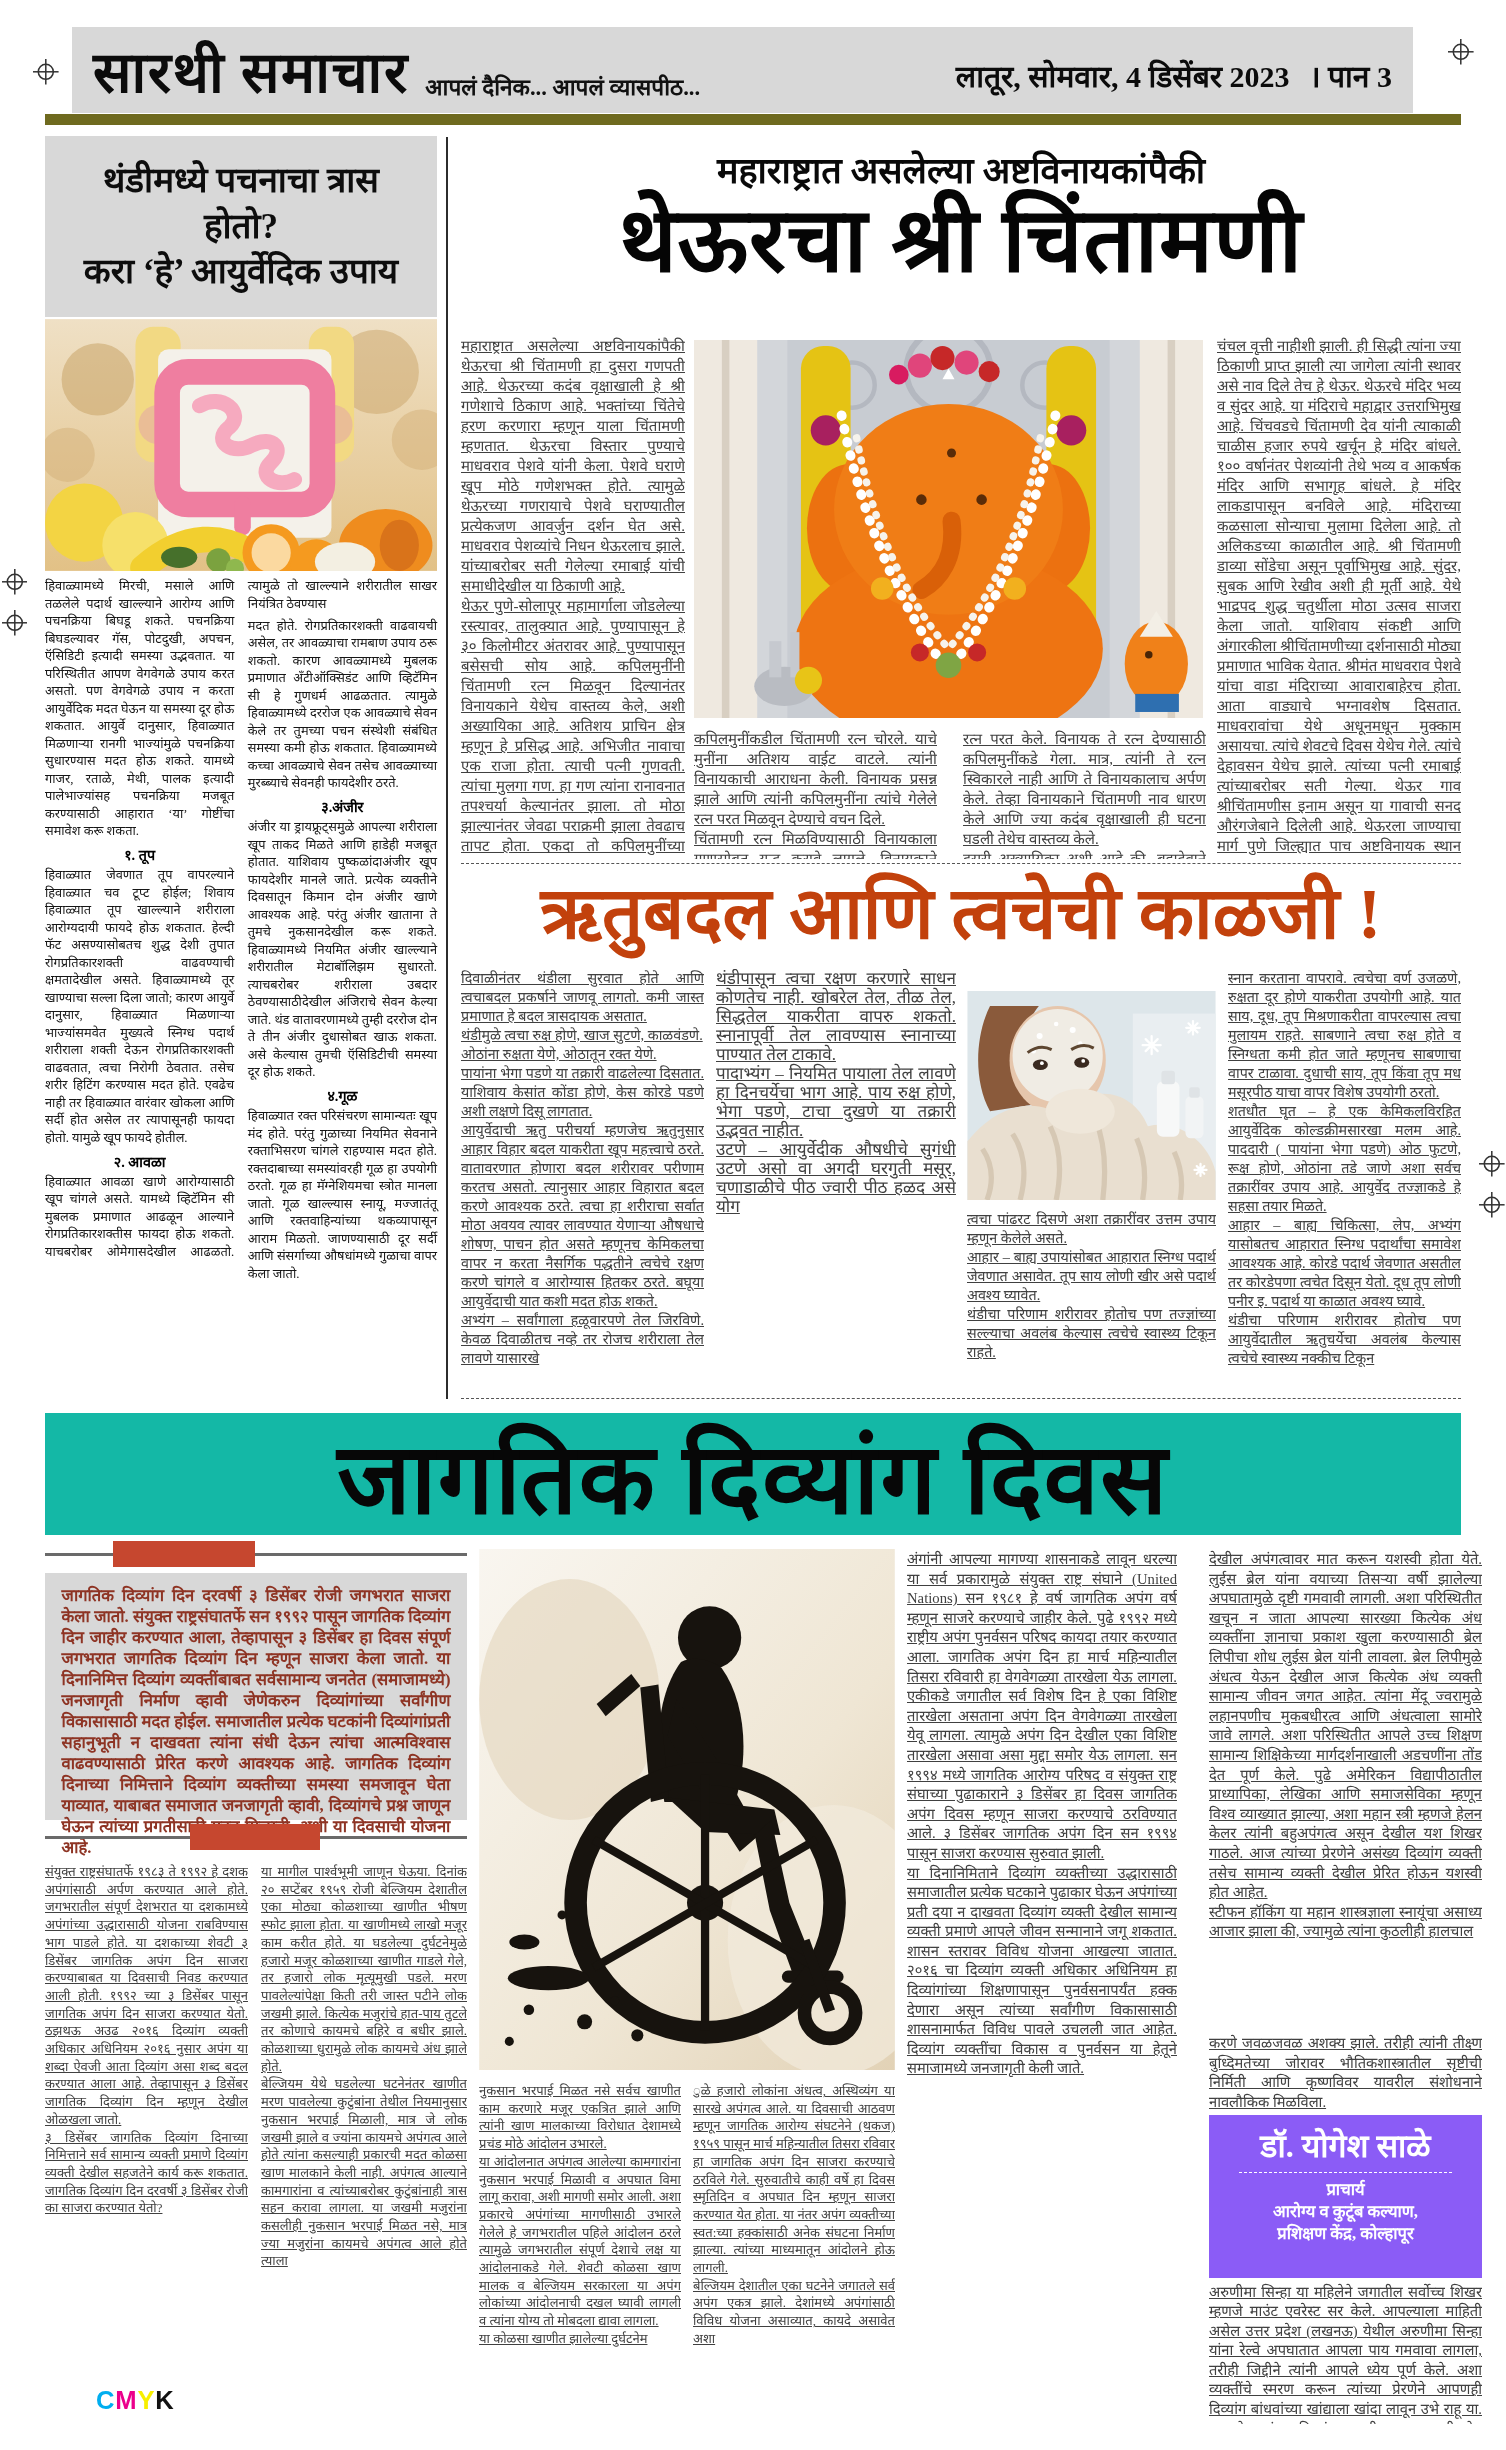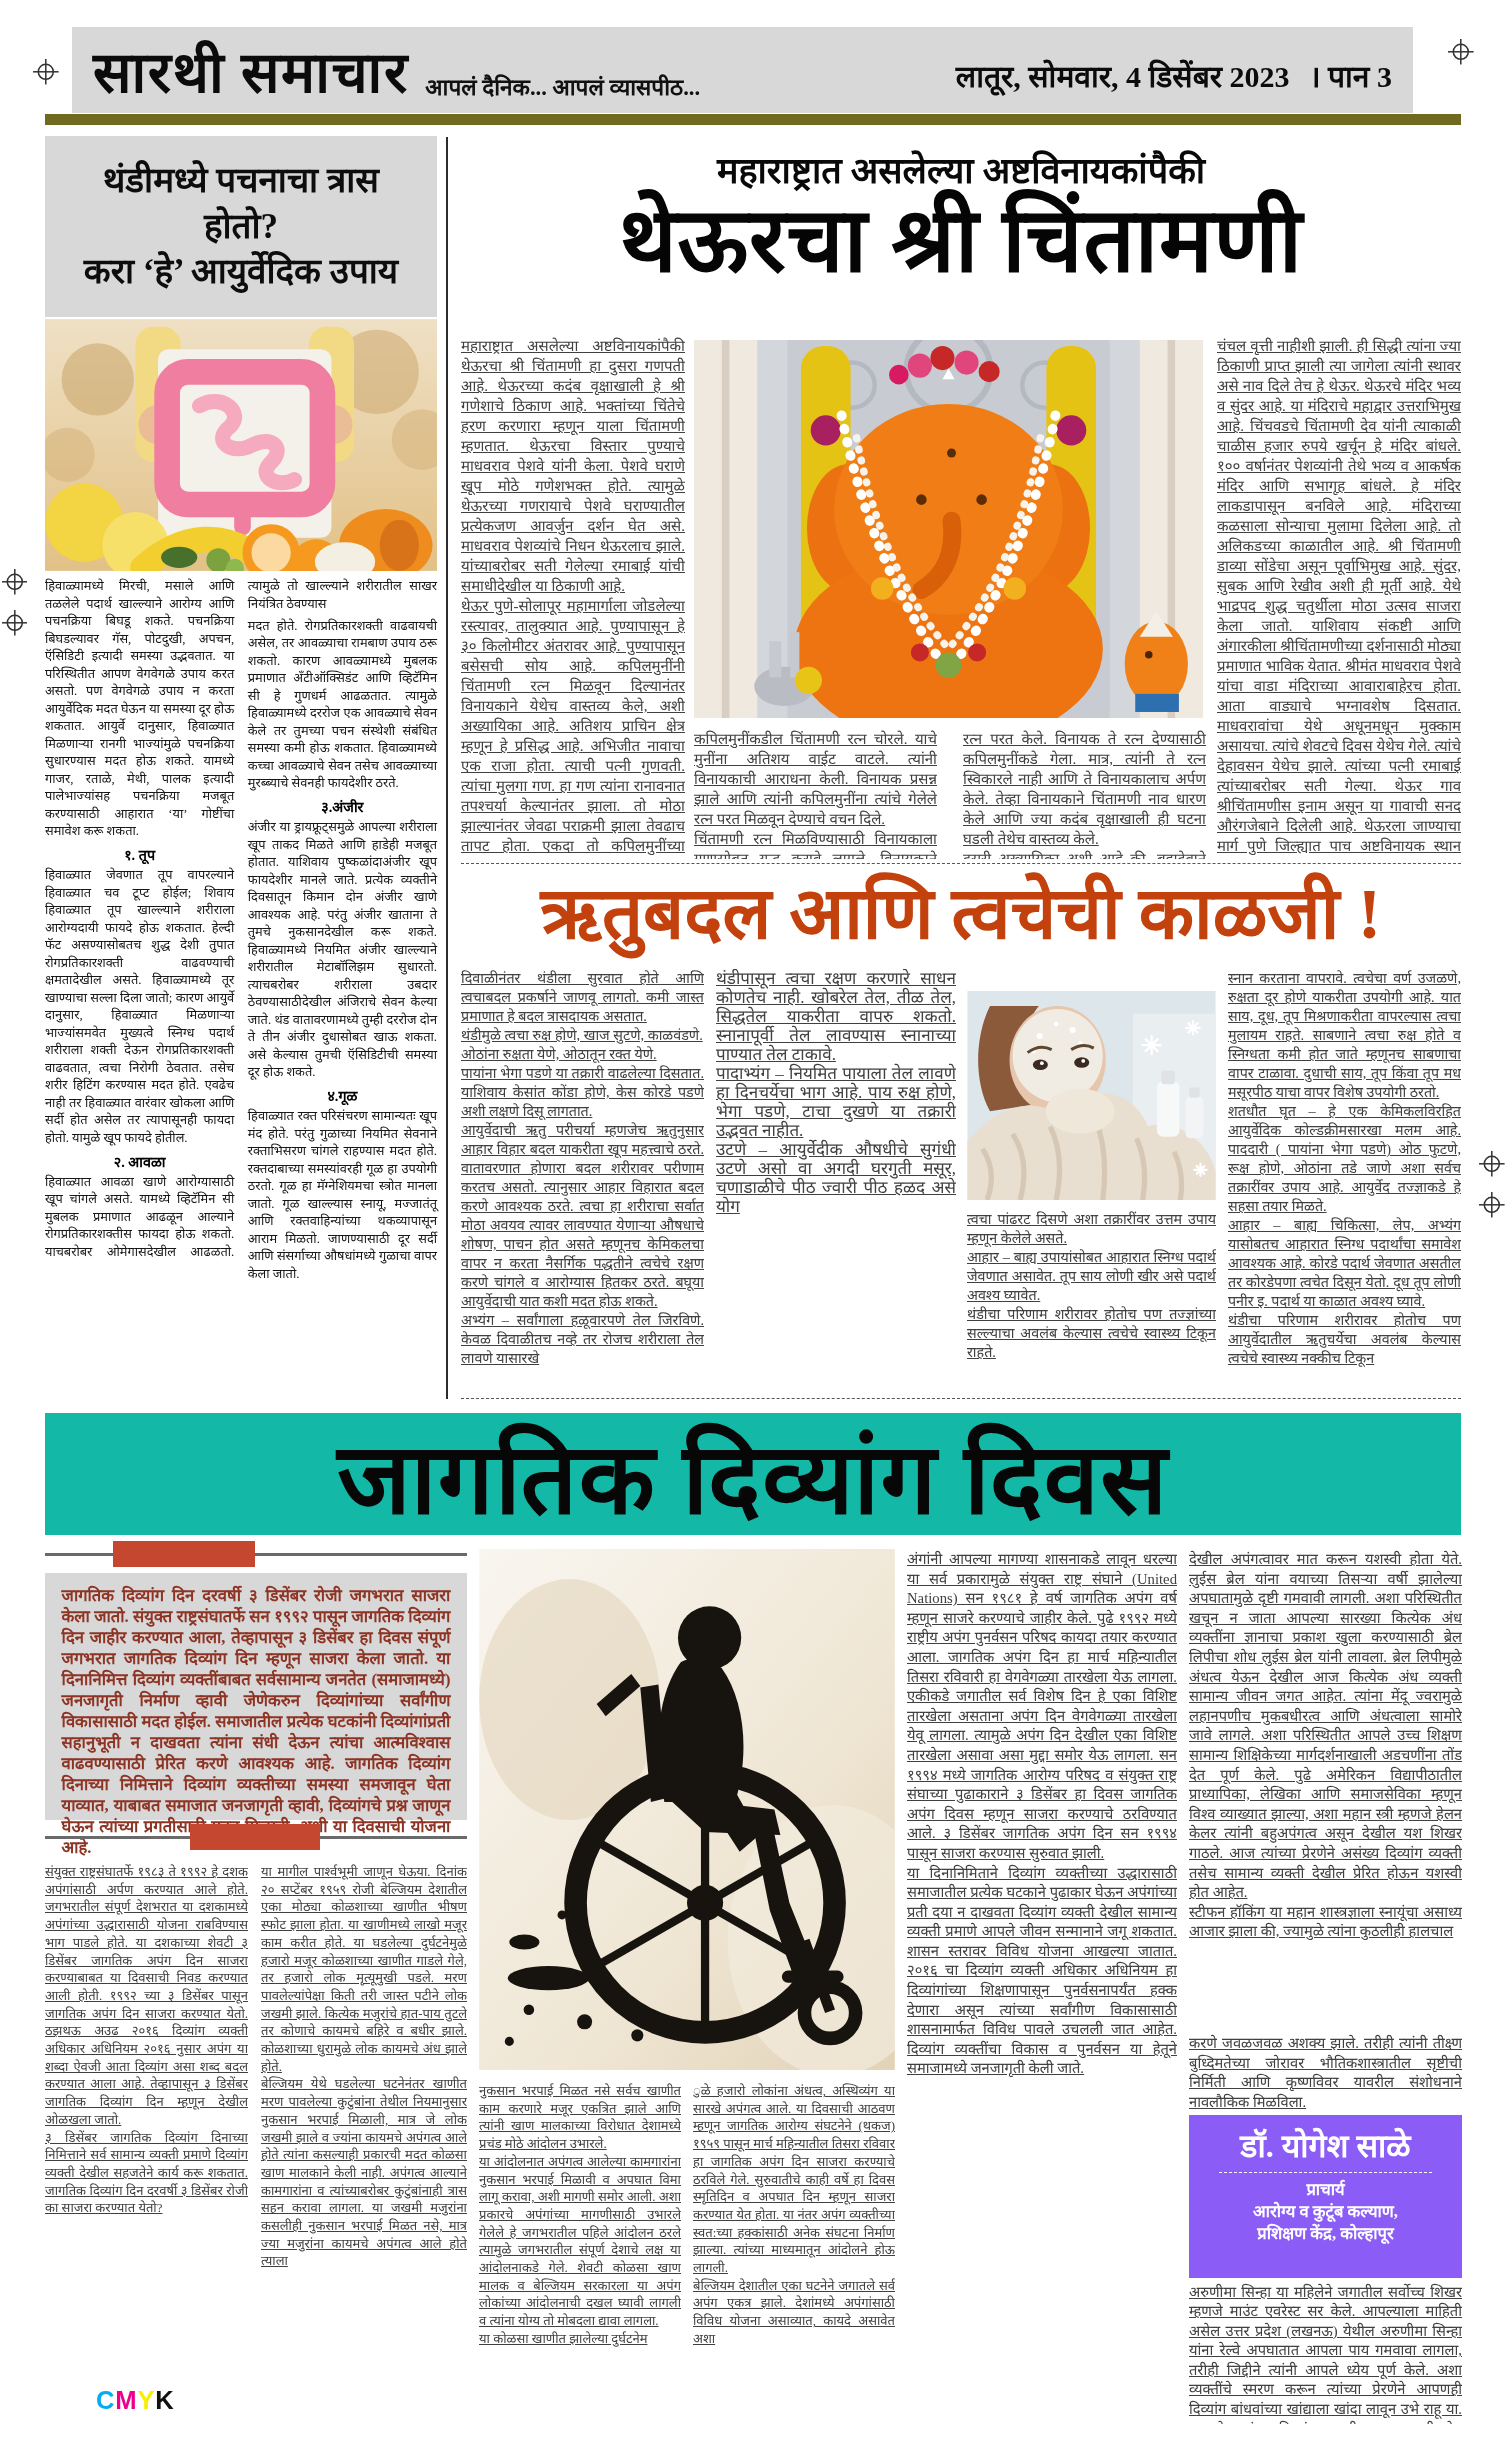--- a/index.html
+++ b/index.html
@@ -42,21 +42,21 @@
   .dv-band h1{margin:0;font-size:99px;font-weight:bold;color:#070707;letter-spacing:1.5px;}
   .dv-line{height:3px;background:#6a6a6a;}
   .dv-redrect{background:#c6472f;}
   .dv-intro{left:45px;top:1573px;width:422px;height:247px;background:#d8d8d8;box-sizing:border-box;padding:12px 16.6px;}
   .dv-intro div{font-size:16.6px;line-height:21px;font-weight:bold;color:#8e3424;text-align:justify;white-space:pre-line;}
   .wc-photo{left:479px;top:1549px;width:416px;height:521px;}
   .authorbox{background:#8b5cf6;color:#fff;width:273px;height:163px;box-sizing:border-box;padding-top:12px;text-align:center;}
   .authorbox .nm{font-size:32px;font-weight:bold;line-height:39px;}
   .authorbox .dash{border-top:1.5px dashed #fff;width:78%;margin:6px auto 6px auto;height:0;}
   .authorbox .rl{font-size:16.6px;font-weight:bold;line-height:22px;}
-  .dcol6{display:flex;flex-direction:column;}
+  .dcol6{display:flex;flex-direction:column;margin-left:20px;}
   .dcol6 .t1{height:481px;overflow:hidden;}
   .dcol6 .t2{flex:1;overflow:hidden;margin-top:4.5px;}
 </style>
 </head>
 <body>
 
 <div class="page">
 
   <div class="abs regmark" style="left:33px;top:59px;">
     <svg width="25.6" height="25.6" viewBox="0 0 34 34">

